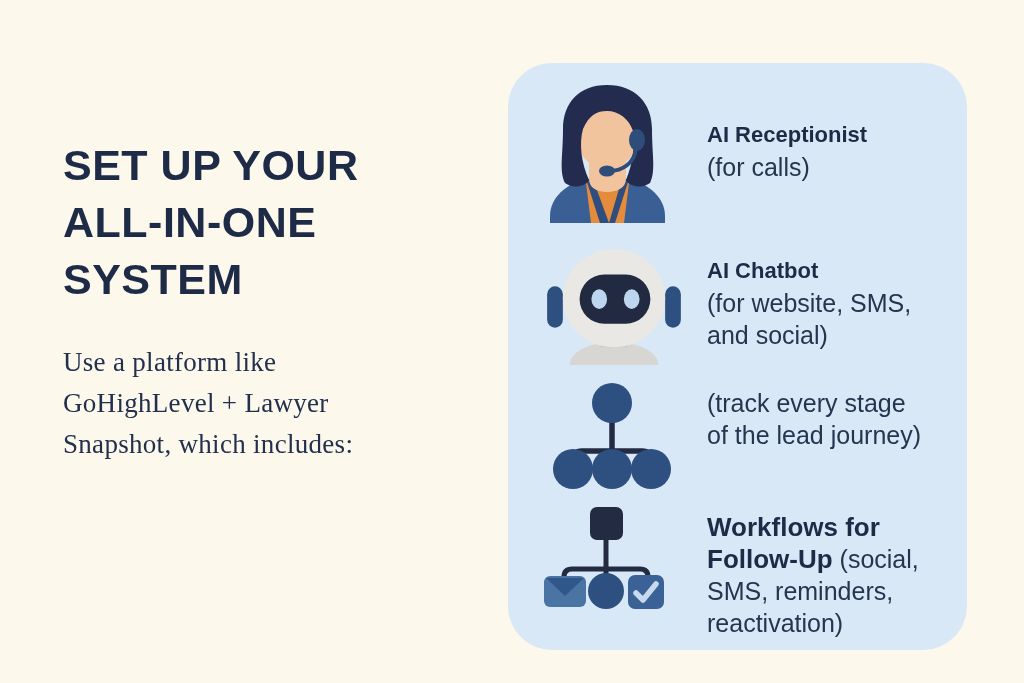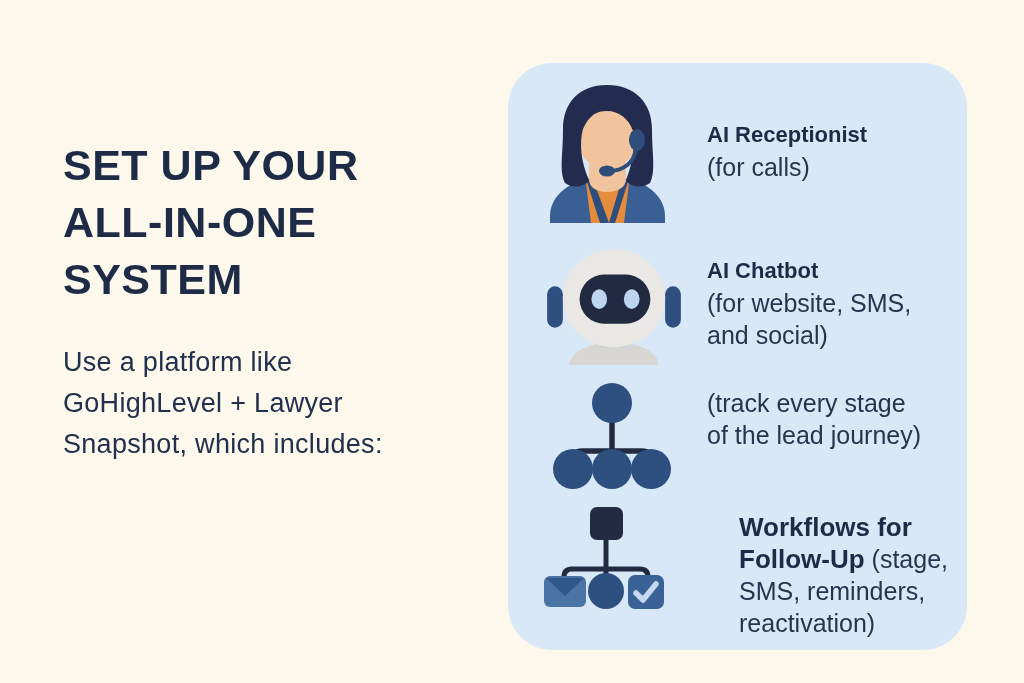--- a/index.html
+++ b/index.html
@@ -30,20 +30,21 @@
     color: #1d2b47;
     white-space: pre-line;
   }
   .body-text {
     margin-top: 34px;
     font-size: 27px;
     line-height: 41px;
     letter-spacing: 0.3px;
     color: #22304d;
     white-space: pre-line;
+    font-family: Liberation Serif, serif;
   }
   
   .card {
     position: absolute;
     left: 508px;
     top: 63px;
     width: 459px;
     height: 587px;
     background: #d9e8f7;
     border-radius: 44px;
@@ -67,21 +68,20 @@
     font-size: 25px;
     line-height: 32px;
     color: #26354f;
     white-space: pre-line;
   }
   .item-mixed {
     font-size: 25px;
     line-height: 32px;
     color: #26354f;
     white-space: pre-line;
-    margin-left: 32px;
   }
   .item-mixed .bold-part {
     font-size: 26px;
     font-weight: bold;
     color: #1d2b47;
   }
 </style>
 </head>
 <body>
 
@@ -155,19 +155,19 @@
         <rect x="48" y="0" width="33" height="33" rx="7" fill="#232b42"></rect>
         <rect x="2" y="69" width="42" height="31" rx="6" fill="#4a74a4"></rect>
         <path d="M4,71 L23,89 L42,71 Z" fill="#31568a"></path>
         <circle cx="64" cy="84" r="18" fill="#2d5080"></circle>
         <rect x="86" y="68" width="36" height="34" rx="7" fill="#3a6296"></rect>
         <path d="M94,86 L101,93 L114,77" stroke="#c6d9ef" stroke-width="5.5" fill="none" stroke-linecap="round" stroke-linejoin="round"></path>
       </svg>
     </div>
     <div class="item-text" style="top:448px;">
       <div class="item-mixed"><span class="bold-part">Workflows for
-Follow-Up</span><span> (stage,
+Follow-Up</span><span> (social,
 SMS, reminders,
 reactivation)</span></div>
     </div>
 
   </div>
 </div>
 
 </body></html>

